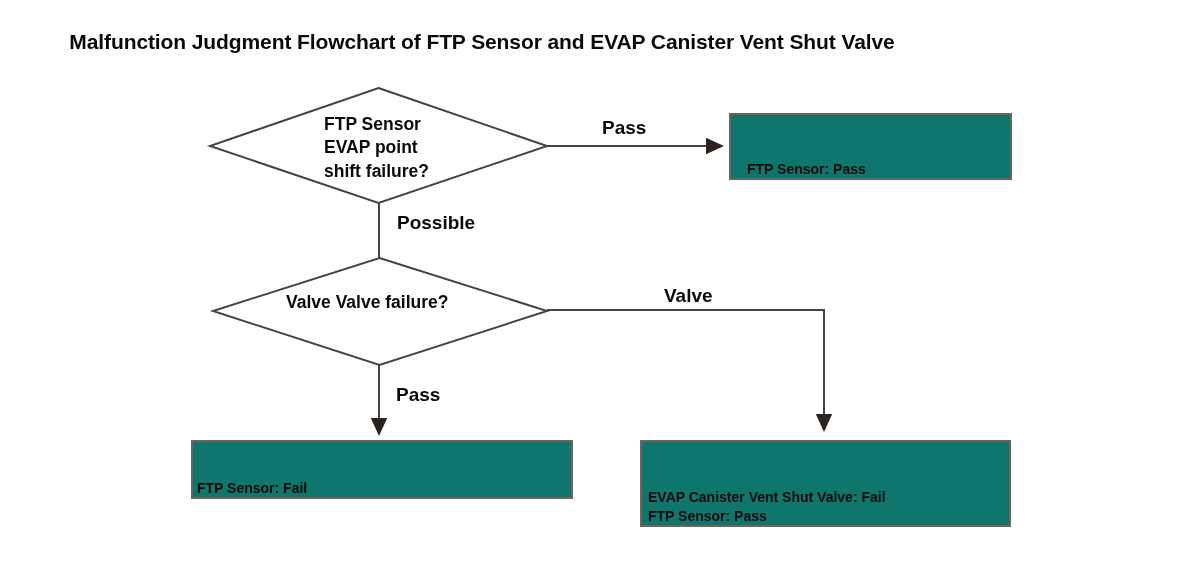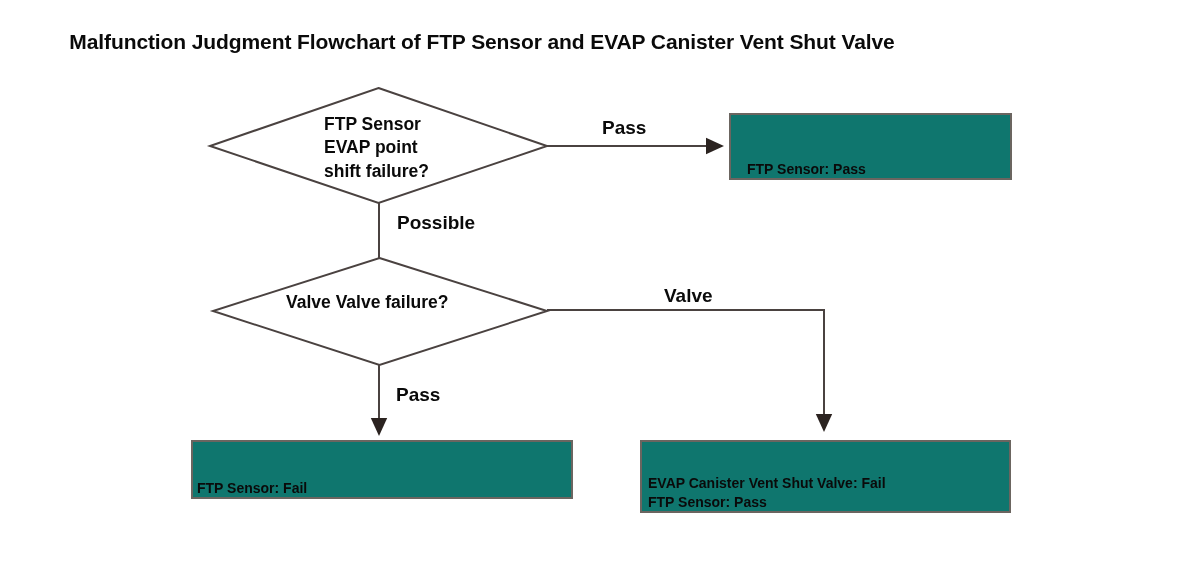--- a/index.html
+++ b/index.html
@@ -67,21 +67,21 @@
     left: 191px;
     top: 440px;
     width: 382px;
     height: 59px;
     padding-left: 4px;
   }
   .box-right-result {
     left: 640px;
     top: 440px;
     width: 371px;
-    height: 73px;
+    height: 87px;
     padding-left: 6px;
   }
   .diamond-label {
     position: absolute;
     font-size: 17.5px;
     font-weight: bold;
     color: #0a0a0a;
     line-height: 1.33;
     white-space: nowrap;
     text-align: left;

